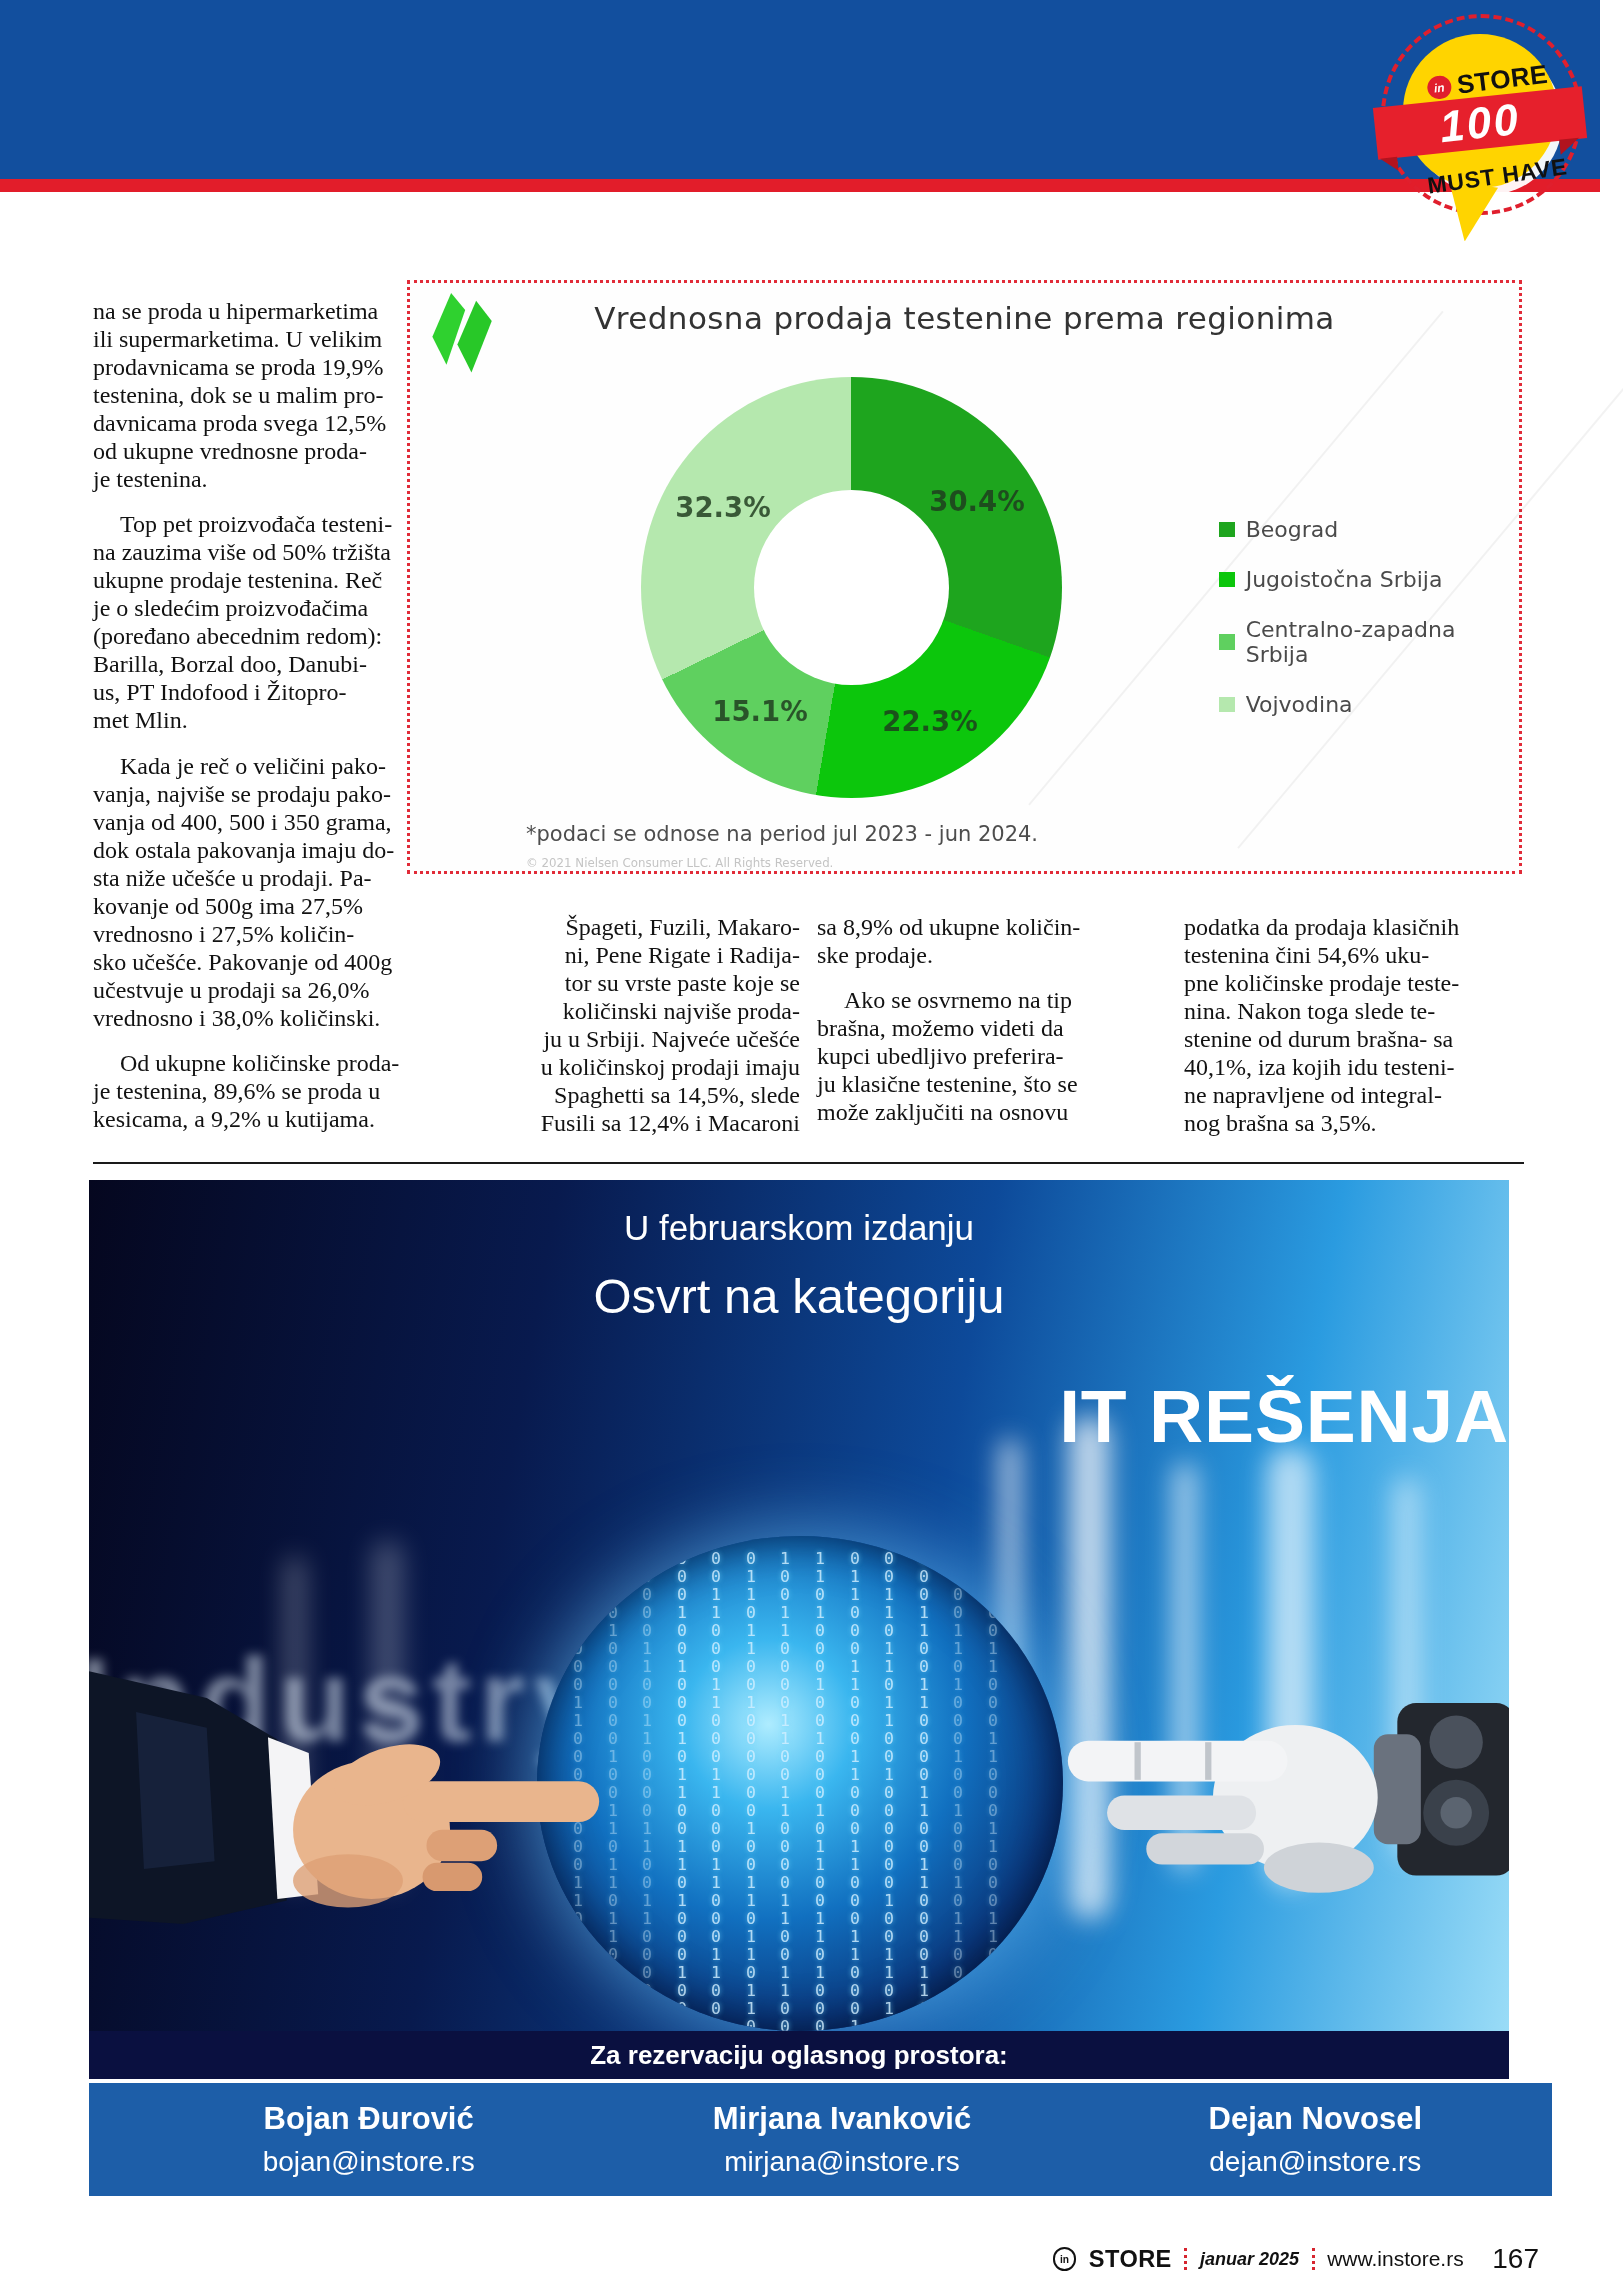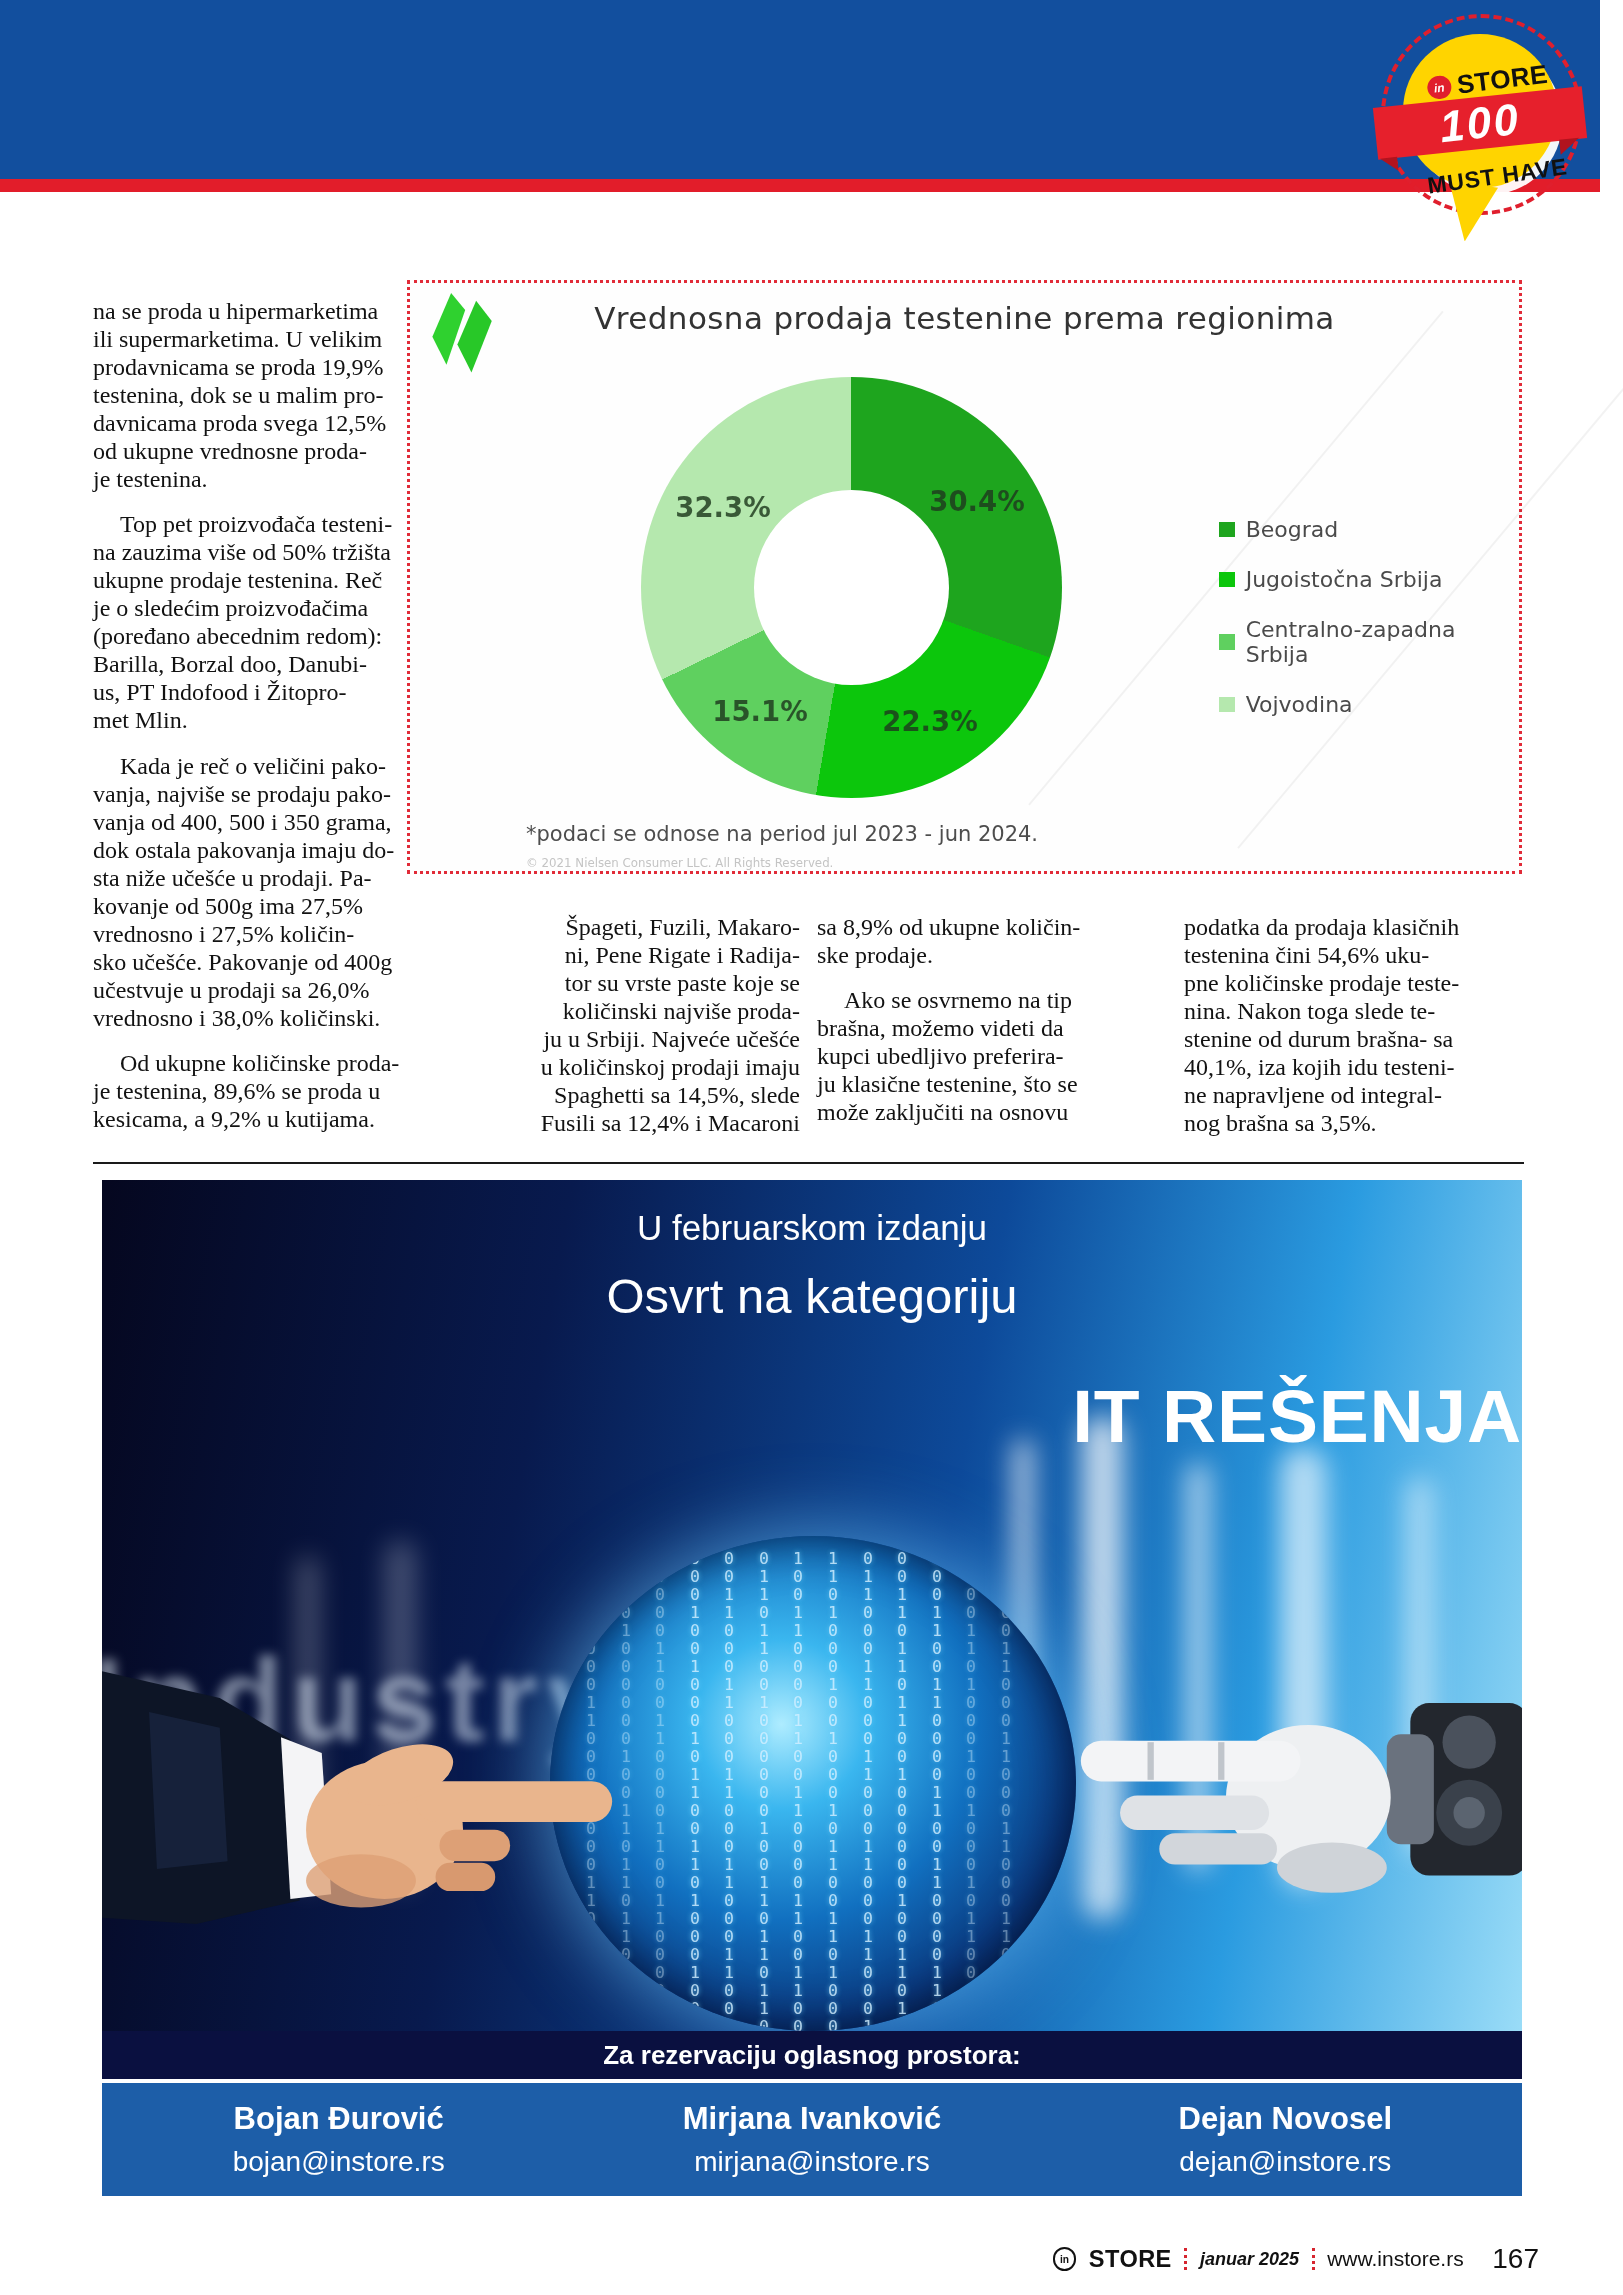--- a/index.html
+++ b/index.html
@@ -66,21 +66,21 @@
   .copyright{position:absolute;left:116px;top:573px;font-size:11.8px;color:#c4c4c4;
              font-family:"DejaVu Sans",sans-serif;}
   .wm{position:absolute;background:rgba(0,0,0,.05);}
   .wm1{left:825px;top:-47px;width:1.6px;height:644px;transform:rotate(40deg);}
   .wm2{left:1044px;top:-31px;width:1.6px;height:675px;transform:rotate(40deg);}
 
   
   .rule{position:absolute;left:93px;top:1162px;width:1431px;height:2.4px;background:#1a1a1a;}
 
   
-  .ad{position:absolute;left:102px;top:1180px;width:1420px;height:1015px;}
+  .ad{position:absolute;left:89px;top:1180px;width:1420px;height:1015px;}
   .ad-top{position:relative;width:100%;height:851px;overflow:hidden;
           background:linear-gradient(100deg,#05071f 0%,#081a4e 30%,#0d4a9a 58%,#2a9be0 80%,#9adcf7 100%);}
   .glow{position:absolute;background:rgba(255,255,255,.8);filter:blur(12.6px);border-radius:23.6px;}
   .g1{left:911px;top:259px;width:20.4px;height:440px;opacity:.85;}
   .g2{left:980px;top:236px;width:41px;height:503px;opacity:.9;}
   .g3{left:1084px;top:283px;width:23.6px;height:408px;opacity:.75;}
   .g4{left:1178px;top:267px;width:47px;height:440px;opacity:.8;}
   .g5{left:1304px;top:298px;width:27px;height:377px;opacity:.6;}
   .g6{left:196px;top:377px;width:20.4px;height:330px;opacity:.35;}
   .g7{left:283px;top:361px;width:31px;height:346px;opacity:.3;}
@@ -97,21 +97,21 @@
           background:radial-gradient(circle at 44% 38%,#aeecff 0%,#3ab6ef 20%,#1170c0 46%,#0a3a80 70%,#061a45 88%,#030e2a 100%);
           box-shadow:0 0 71px 9.4px rgba(110,200,255,.55), inset 0 0 47px rgba(0,10,40,.8);}
   .bincol{position:absolute;top:14px;white-space:pre;font-family:"DejaVu Sans Mono",monospace;
           font-size:16.5px;line-height:18px;color:#cfeeff;text-shadow:0 0 5.5px #6fd6ff;}
   .hand{position:absolute;z-index:5;}
   .hand-left{left:0;top:485px;}
   .hand-right{left:971px;top:468px;}
   .ad-cta{width:100%;height:48px;background:#0a1040;display:flex;align-items:center;
           justify-content:center;font-size:26px;font-weight:700;color:#fff;}
   .ad-sep{width:100%;height:3.9px;background:#ffffff;}
-  .contacts{width:100%;height:113px;background:#1d5ea8;display:flex;align-items:center;}
+  .contacts{width:100%;height:113px;background:#1d5ea8;display:flex;align-items:center;padding-left:43px;}
   .contact{flex:1;text-align:center;color:#fff;}
   .cname{font-size:31px;font-weight:700;margin-bottom:9.4px;}
   .cemail{font-size:28px;font-weight:400;}
 
   
   .footer{position:absolute;top:2243px;right:84px;display:flex;align-items:center;gap:12.6px;
           color:#111;}
   .f-in{display:inline-flex;align-items:center;justify-content:center;width:23.6px;height:23.6px;
         border:2.4px solid #111;border-radius:50%;font-size:10.2px;font-weight:800;box-sizing:border-box;}
   .f-brand{font-size:23.6px;font-weight:800;letter-spacing:0.4px;}

